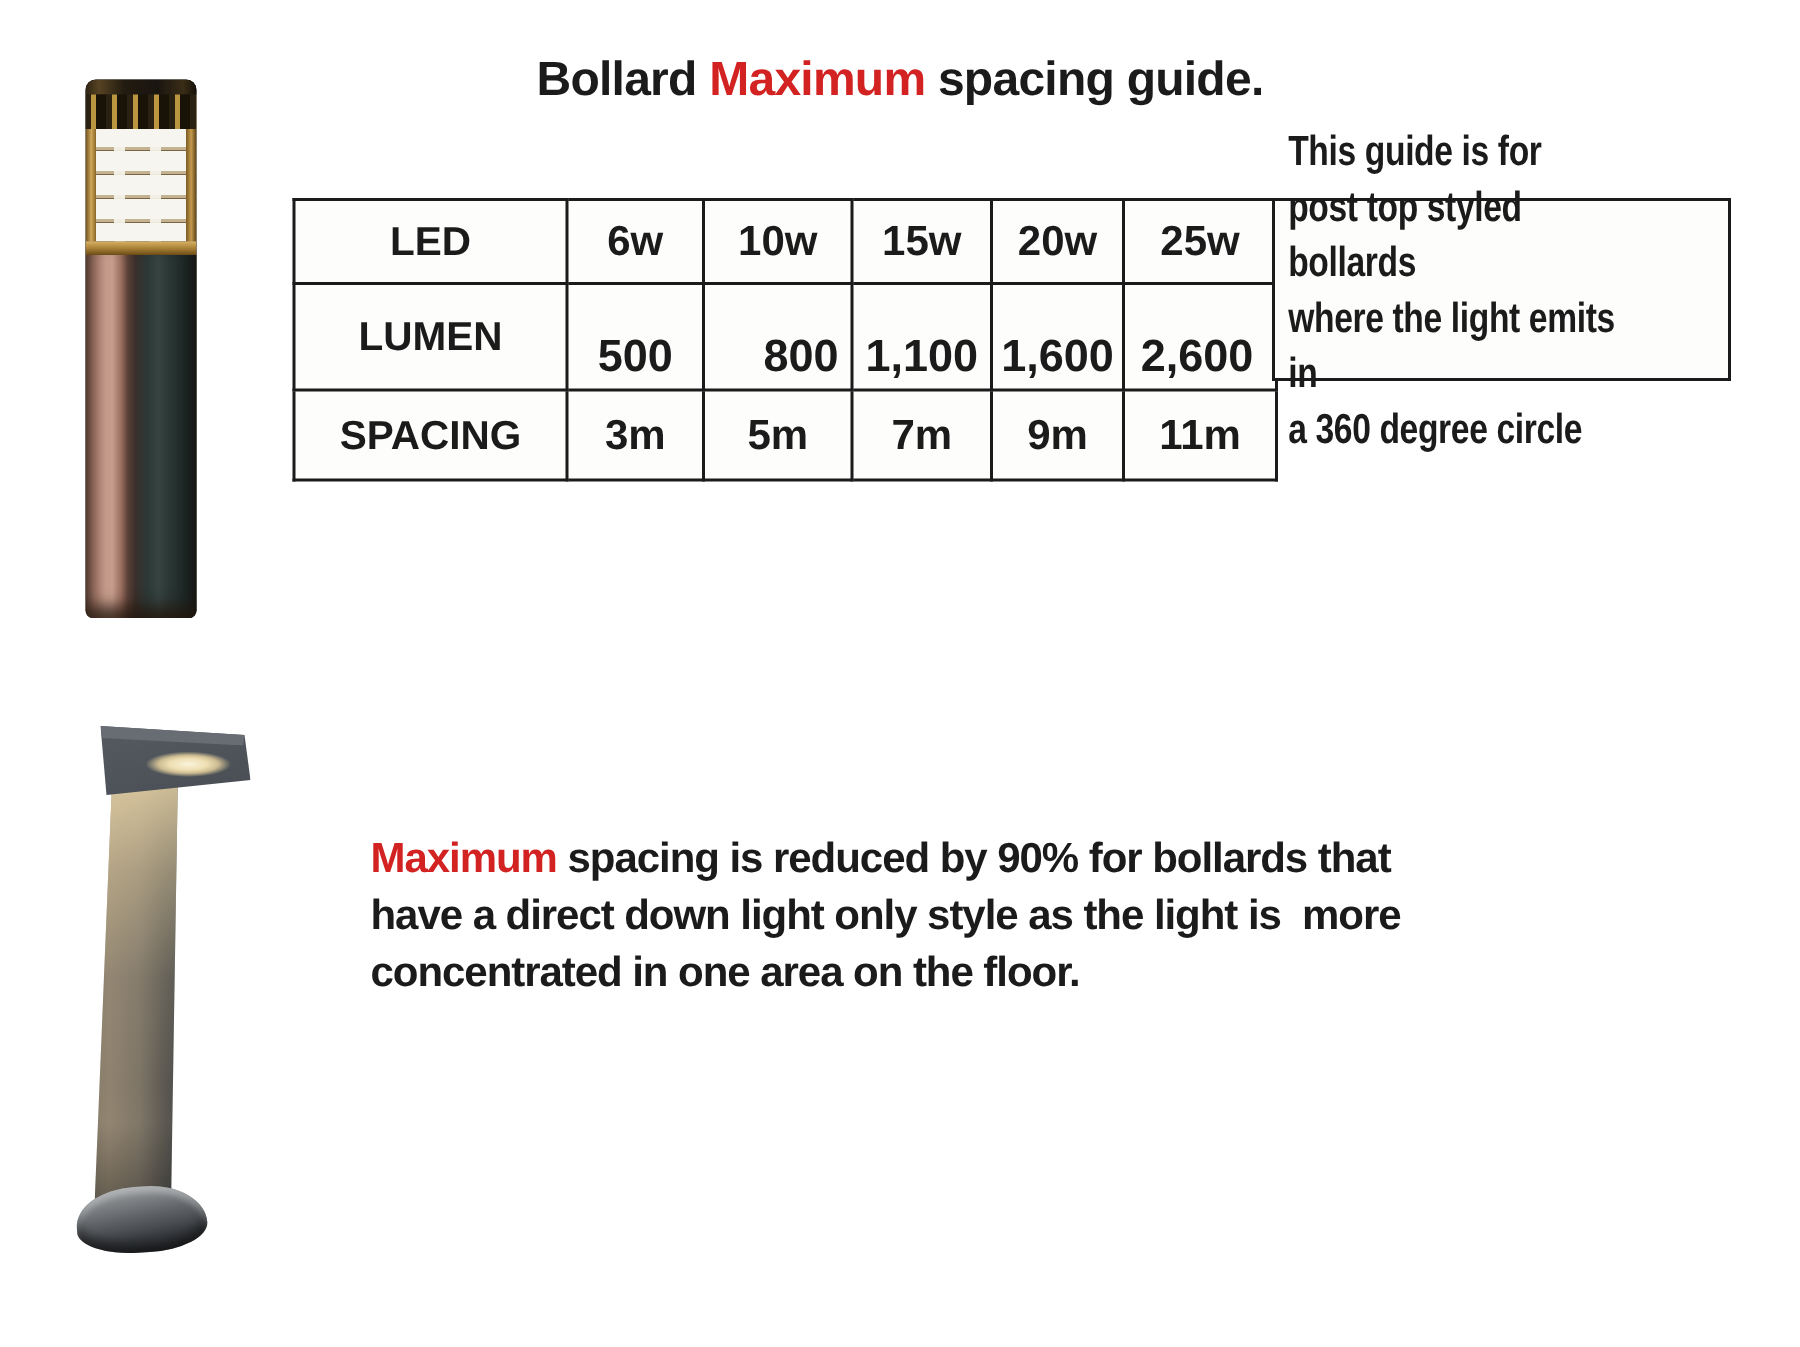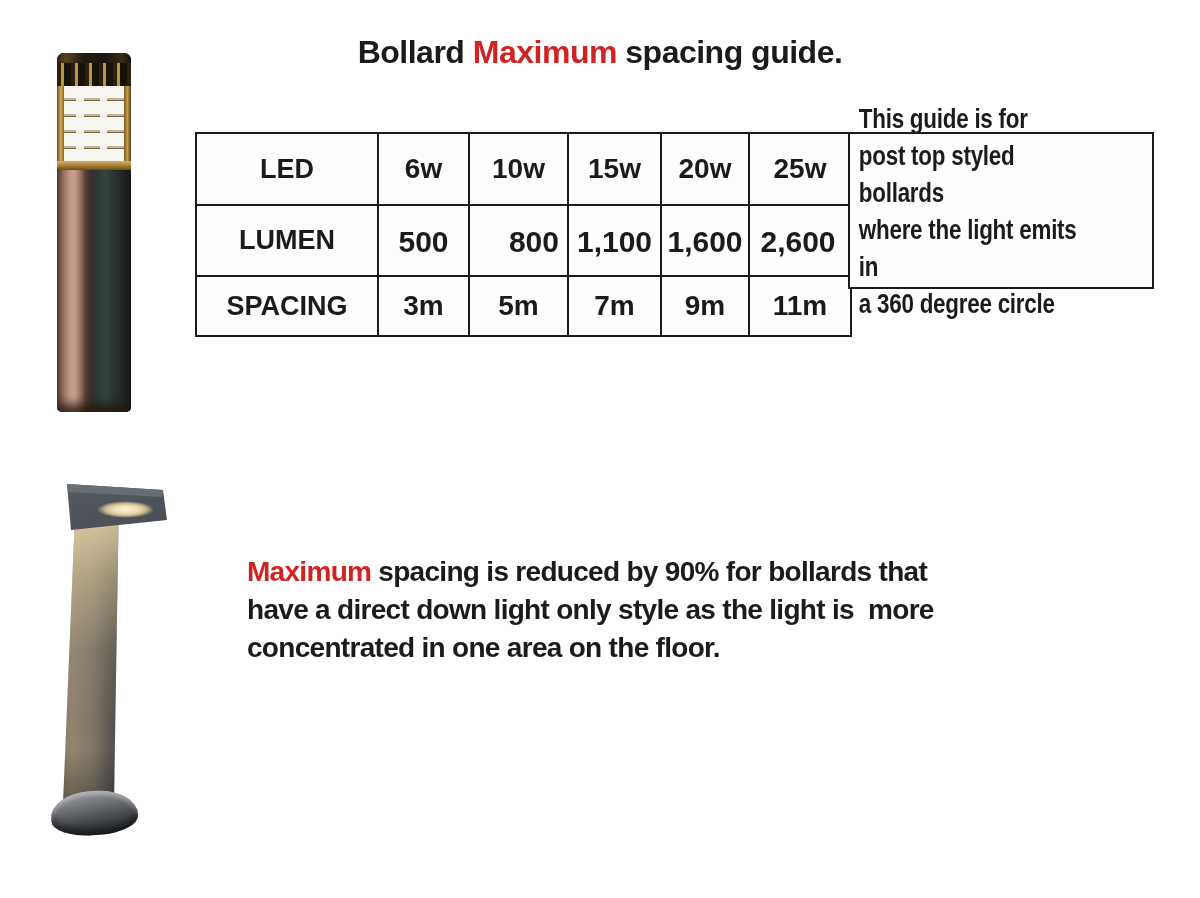--- a/index.html
+++ b/index.html
@@ -16,32 +16,32 @@
   }
 
   
   .spec-table{
     position:absolute;left:195px;top:132px;border-collapse:collapse;table-layout:fixed;
   }
   .spec-table td{
     border:2px solid #1b1b1b;text-align:center;vertical-align:middle;
     padding:0;color:#1b1b1b;background:#fdfdfc;
   }
-  .spec-table tr.r-led{height:72px;}
+  .spec-table tr.r-led{height:56px;}
   .spec-table tr.r-lumen{height:71px;}
   .spec-table tr.r-spacing{height:60px;}
   td.lbl{font-size:27px;}
   td.val{font-size:28px;}
-  td.num{font-size:30px;vertical-align:bottom;padding-bottom:16px;}
+  td.num{font-size:30px;vertical-align:bottom;padding-bottom:4px;}
   td.right{text-align:right;padding-right:8px;}
   td.right-tight{text-align:center;padding-right:4px;}
 
   
   .side-note{
-    position:absolute;left:848px;top:132px;width:306px;height:157px;
+    position:absolute;left:848px;top:132px;width:306px;height:122px;
     border:2px solid #1b1b1b;box-sizing:border-box;background:#fdfdfc;
     display:flex;align-items:center;
   }
   .side-note-inner{
     width:125%;padding-left:11px;font-size:28px;line-height:37px;letter-spacing:-0.3px;
     transform:scaleX(0.8);transform-origin:left center;
   }
 
   
   .note{position:absolute;left:247px;top:553px;font-size:28px;line-height:38px;letter-spacing:-0.7px;}

